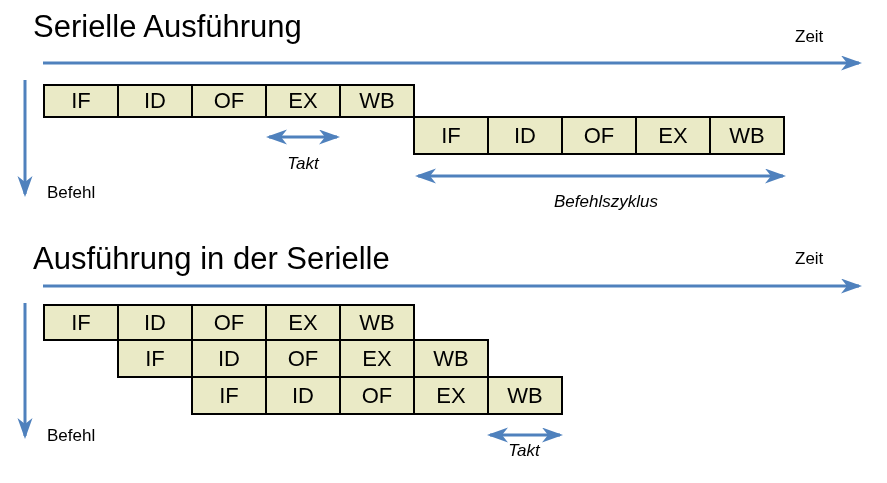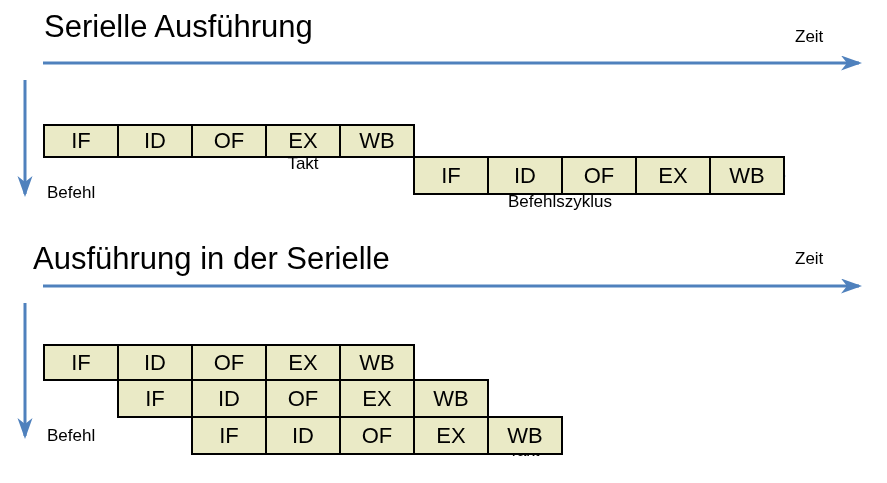--- a/index.html
+++ b/index.html
@@ -24,33 +24,32 @@
     font-size:31px;
     line-height:1.1;
     white-space:nowrap;
   }
   .label{
     position:absolute;
     font-size:17px;
     line-height:1;
     white-space:nowrap;
   }
-  .label.centered{transform:translateX(-50%);}
+  .label.centered{transform:translateX(-50%);font-style:italic;}
   .stage-row{
     position:absolute;
     display:flex;
   }
   .stage-box{
     box-sizing:border-box;
     width:76px;height:100%;
     background:var(--box-fill);
     border:2px solid var(--box-border);
     display:flex;align-items:center;justify-content:center;
     font-size:22px;
-    margin-top:40px;
   }
   .stage-box + .stage-box{margin-left:-2px;}
   #arrows{position:absolute;left:0;top:0;}
   #arrows line{stroke:var(--arrow-blue);stroke-width:3;}
   .marker-head{fill:var(--arrow-blue);}
 </style>
 </head>
 <body>
 
 <div id="canvas">
@@ -69,25 +68,25 @@
     <line x1="25" y1="80" x2="25" y2="194" marker-end="url(#ah-end)"></line>
     <line x1="269" y1="137" x2="337" y2="137" marker-start="url(#ah-start)" marker-end="url(#ah-end)"></line>
     <line x1="418" y1="176" x2="783" y2="176" marker-start="url(#ah-start)" marker-end="url(#ah-end)"></line>
 
     <line x1="43" y1="286" x2="859" y2="286" marker-end="url(#ah-end)"></line>
     <line x1="25" y1="303" x2="25" y2="436" marker-end="url(#ah-end)"></line>
     <line x1="490" y1="435" x2="560" y2="435" marker-start="url(#ah-start)" marker-end="url(#ah-end)"></line>
   </svg>
 
   <section>
-    <div class="title" style="left:44px;top:10px">Serielle Ausführung</div>
+    <div class="title" style="left:33px;top:10px">Serielle Ausführung</div>
     <div class="label" style="left:795px;top:28px">Zeit</div>
     <div class="label" style="left:47px;top:184px">Befehl</div>
     <div class="label centered" style="left:303px;top:155px">Takt</div>
-    <div class="label centered" style="left:560px;top:193px">Befehlszyklus</div>
+    <div class="label centered" style="left:606px;top:193px">Befehlszyklus</div>
 
     <div class="stage-row" style="left:43px;top:84px;height:34px">
       <div class="stage-box">IF</div>
       <div class="stage-box">ID</div>
       <div class="stage-box">OF</div>
       <div class="stage-box">EX</div>
       <div class="stage-box">WB</div>
     </div>
     <div class="stage-row" style="left:413px;top:116px;height:39px">
       <div class="stage-box">IF</div>

